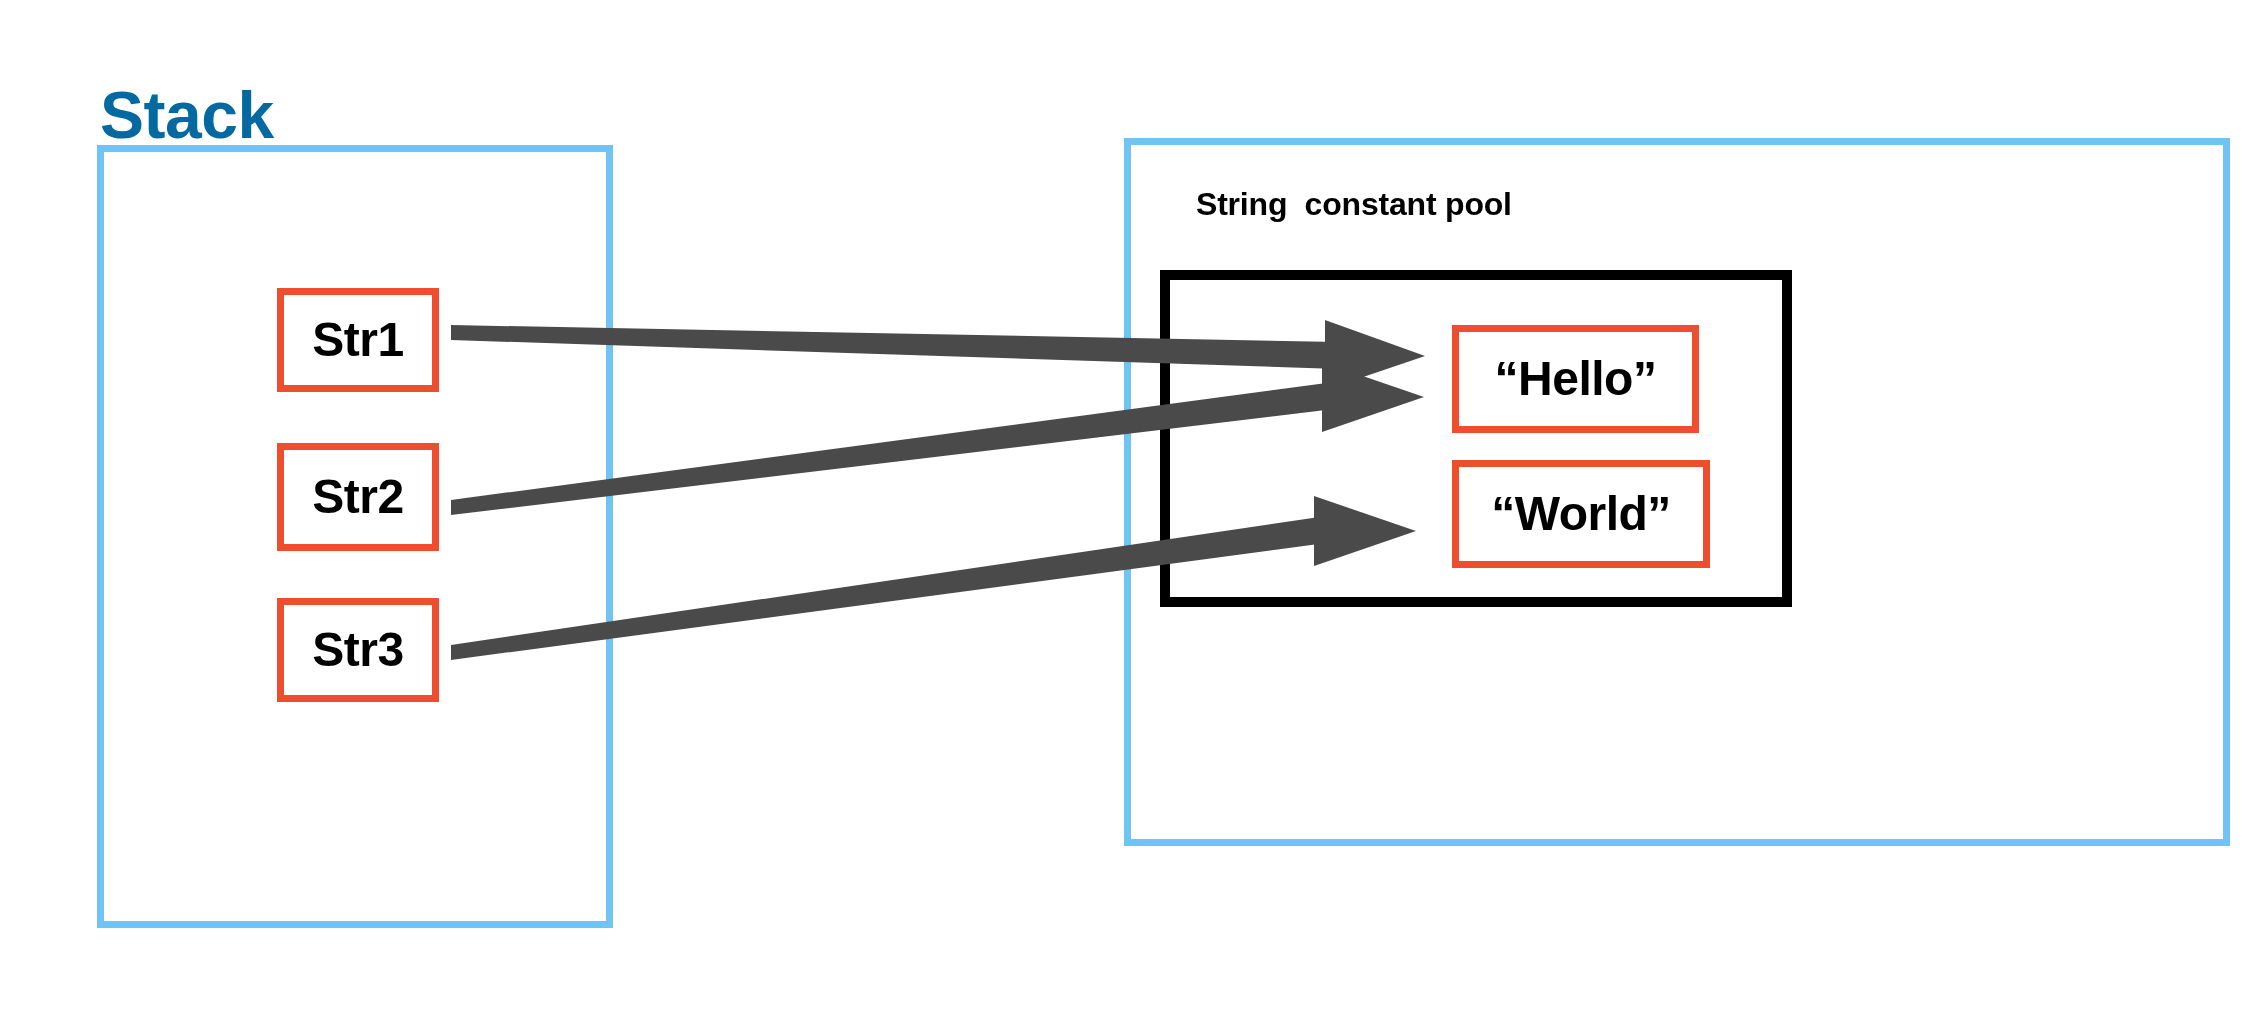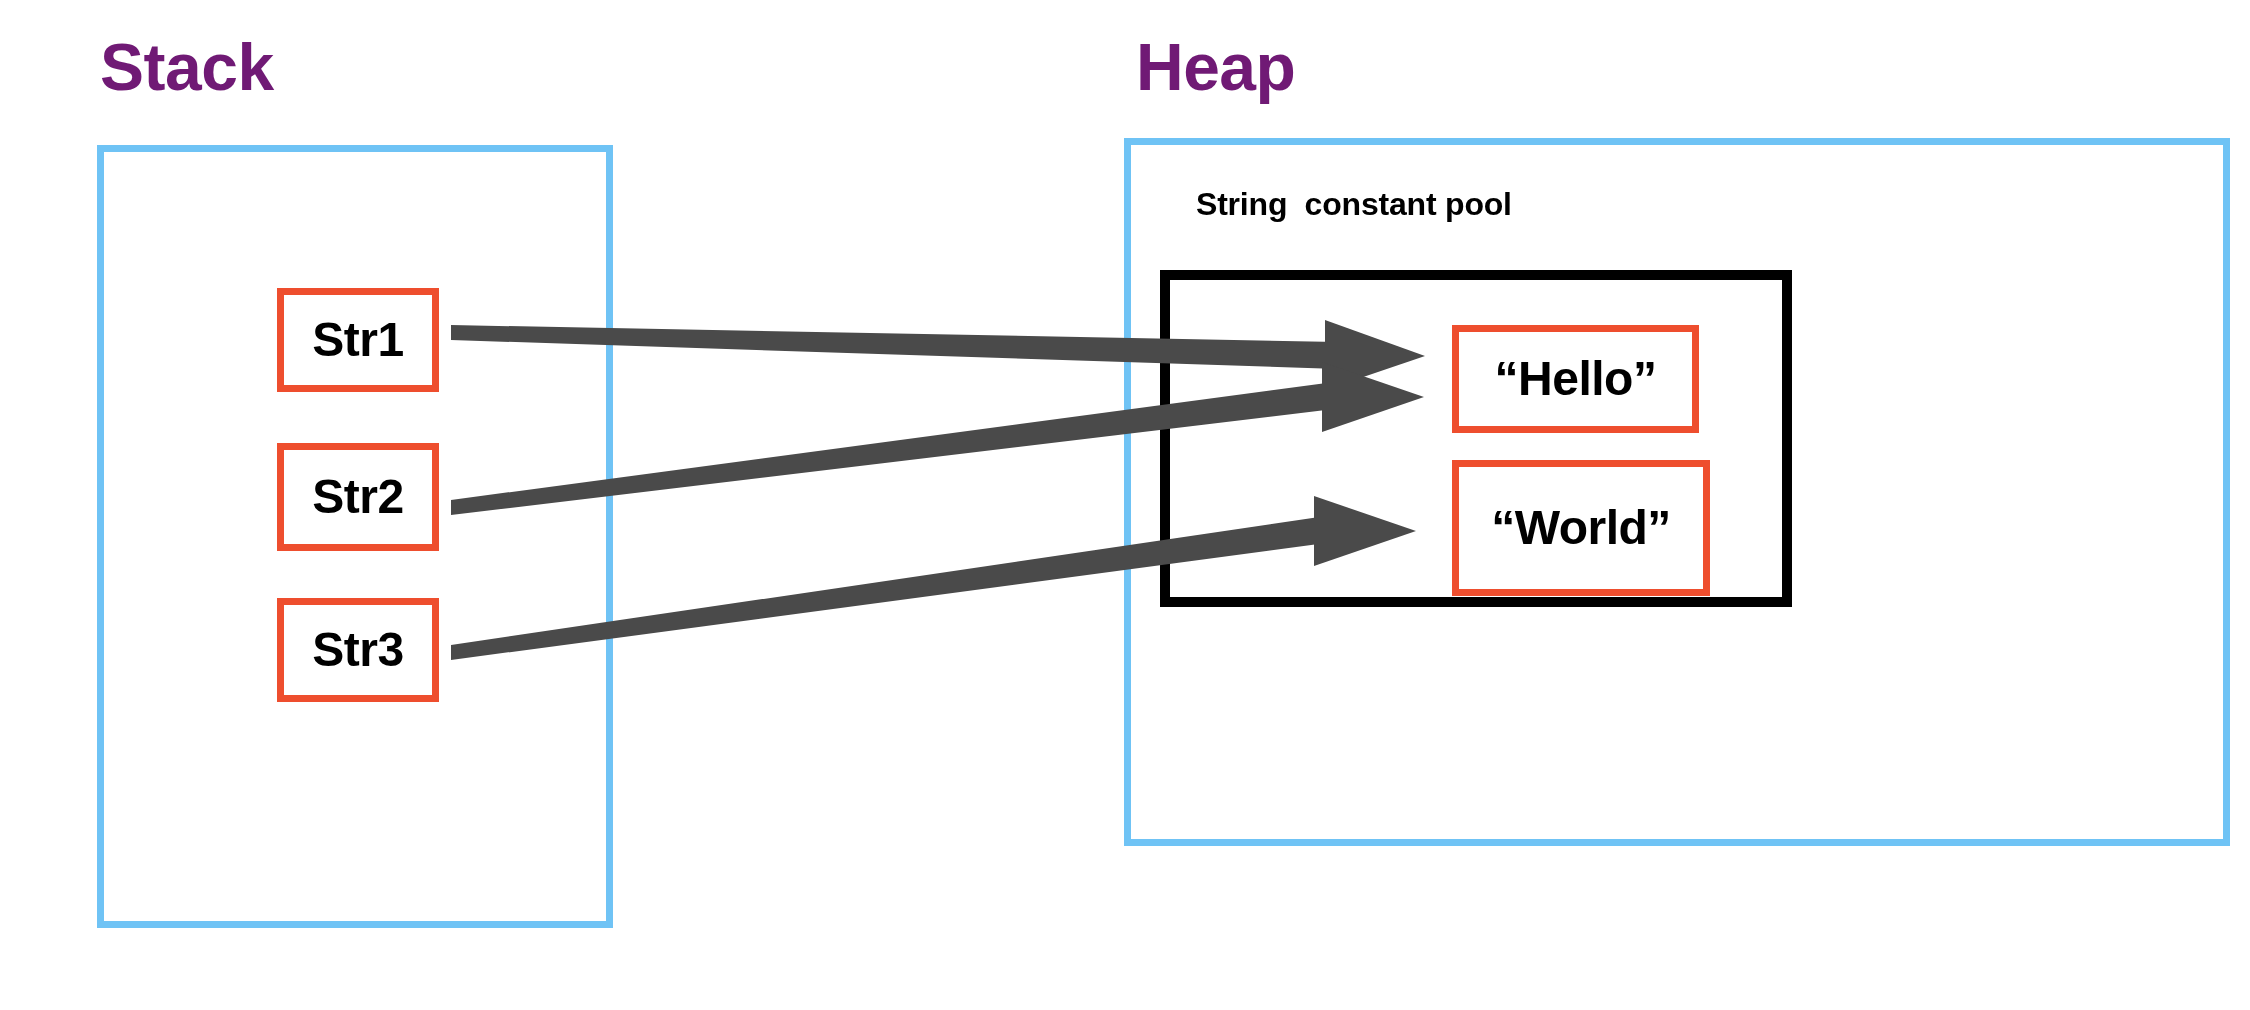--- a/index.html
+++ b/index.html
@@ -19,23 +19,24 @@
     overflow: hidden;
   }
 
   
   .region-title {
     position: absolute;
     font-family: "Liberation Sans", sans-serif;
     font-weight: bold;
     font-size: 66px;
     line-height: 1;
-    color: #701a75;
+    color: #0369a1;
     white-space: pre;
     letter-spacing: -0.5px;
+    margin-top: 48px;
   }
   #stack-title { left: 100px; top: 34px; }
   #heap-title  { left: 1136px; top: 34px; }
 
   
   .region-box {
     position: absolute;
     border: 7px solid #6FC3F5;
     background: transparent;
     box-sizing: border-box;
@@ -87,21 +88,21 @@
     letter-spacing: -0.5px;
   }
 
   
   #cell-str1 { left: 277px; top: 288px; width: 162px; height: 104px; }
   #cell-str2 { left: 277px; top: 443px; width: 162px; height: 108px; }
   #cell-str3 { left: 277px; top: 598px; width: 162px; height: 104px; }
 
   
   #cell-hello { left: 1452px; top: 325px; width: 247px; height: 108px; }
-  #cell-world { left: 1452px; top: 460px; width: 258px; height: 136px; }
+  #cell-world { left: 1452px; top: 460px; width: 258px; height: 108px; }
 
   
   #arrow-layer {
     position: absolute;
     left: 0;
     top: 0;
     width: 2250px;
     height: 1010px;
     pointer-events: none;
   }
@@ -120,21 +121,20 @@
   </div>
 
   <div id="cell-str2" class="cell">
     <span class="cell-text">Str2</span>
   </div>
 
   <div id="cell-str3" class="cell">
     <span class="cell-text">Str3</span>
   </div>
 
-  <div id="heap-title" class="region-title">Heap</div>
 
   <div id="heap-region" class="region-box"></div>
 
   <div id="pool-label">String  constant pool</div>
 
   <div id="pool-box"></div>
 
   <div id="cell-hello" class="cell">
     <span class="cell-text">“Hello”</span>
   </div>

